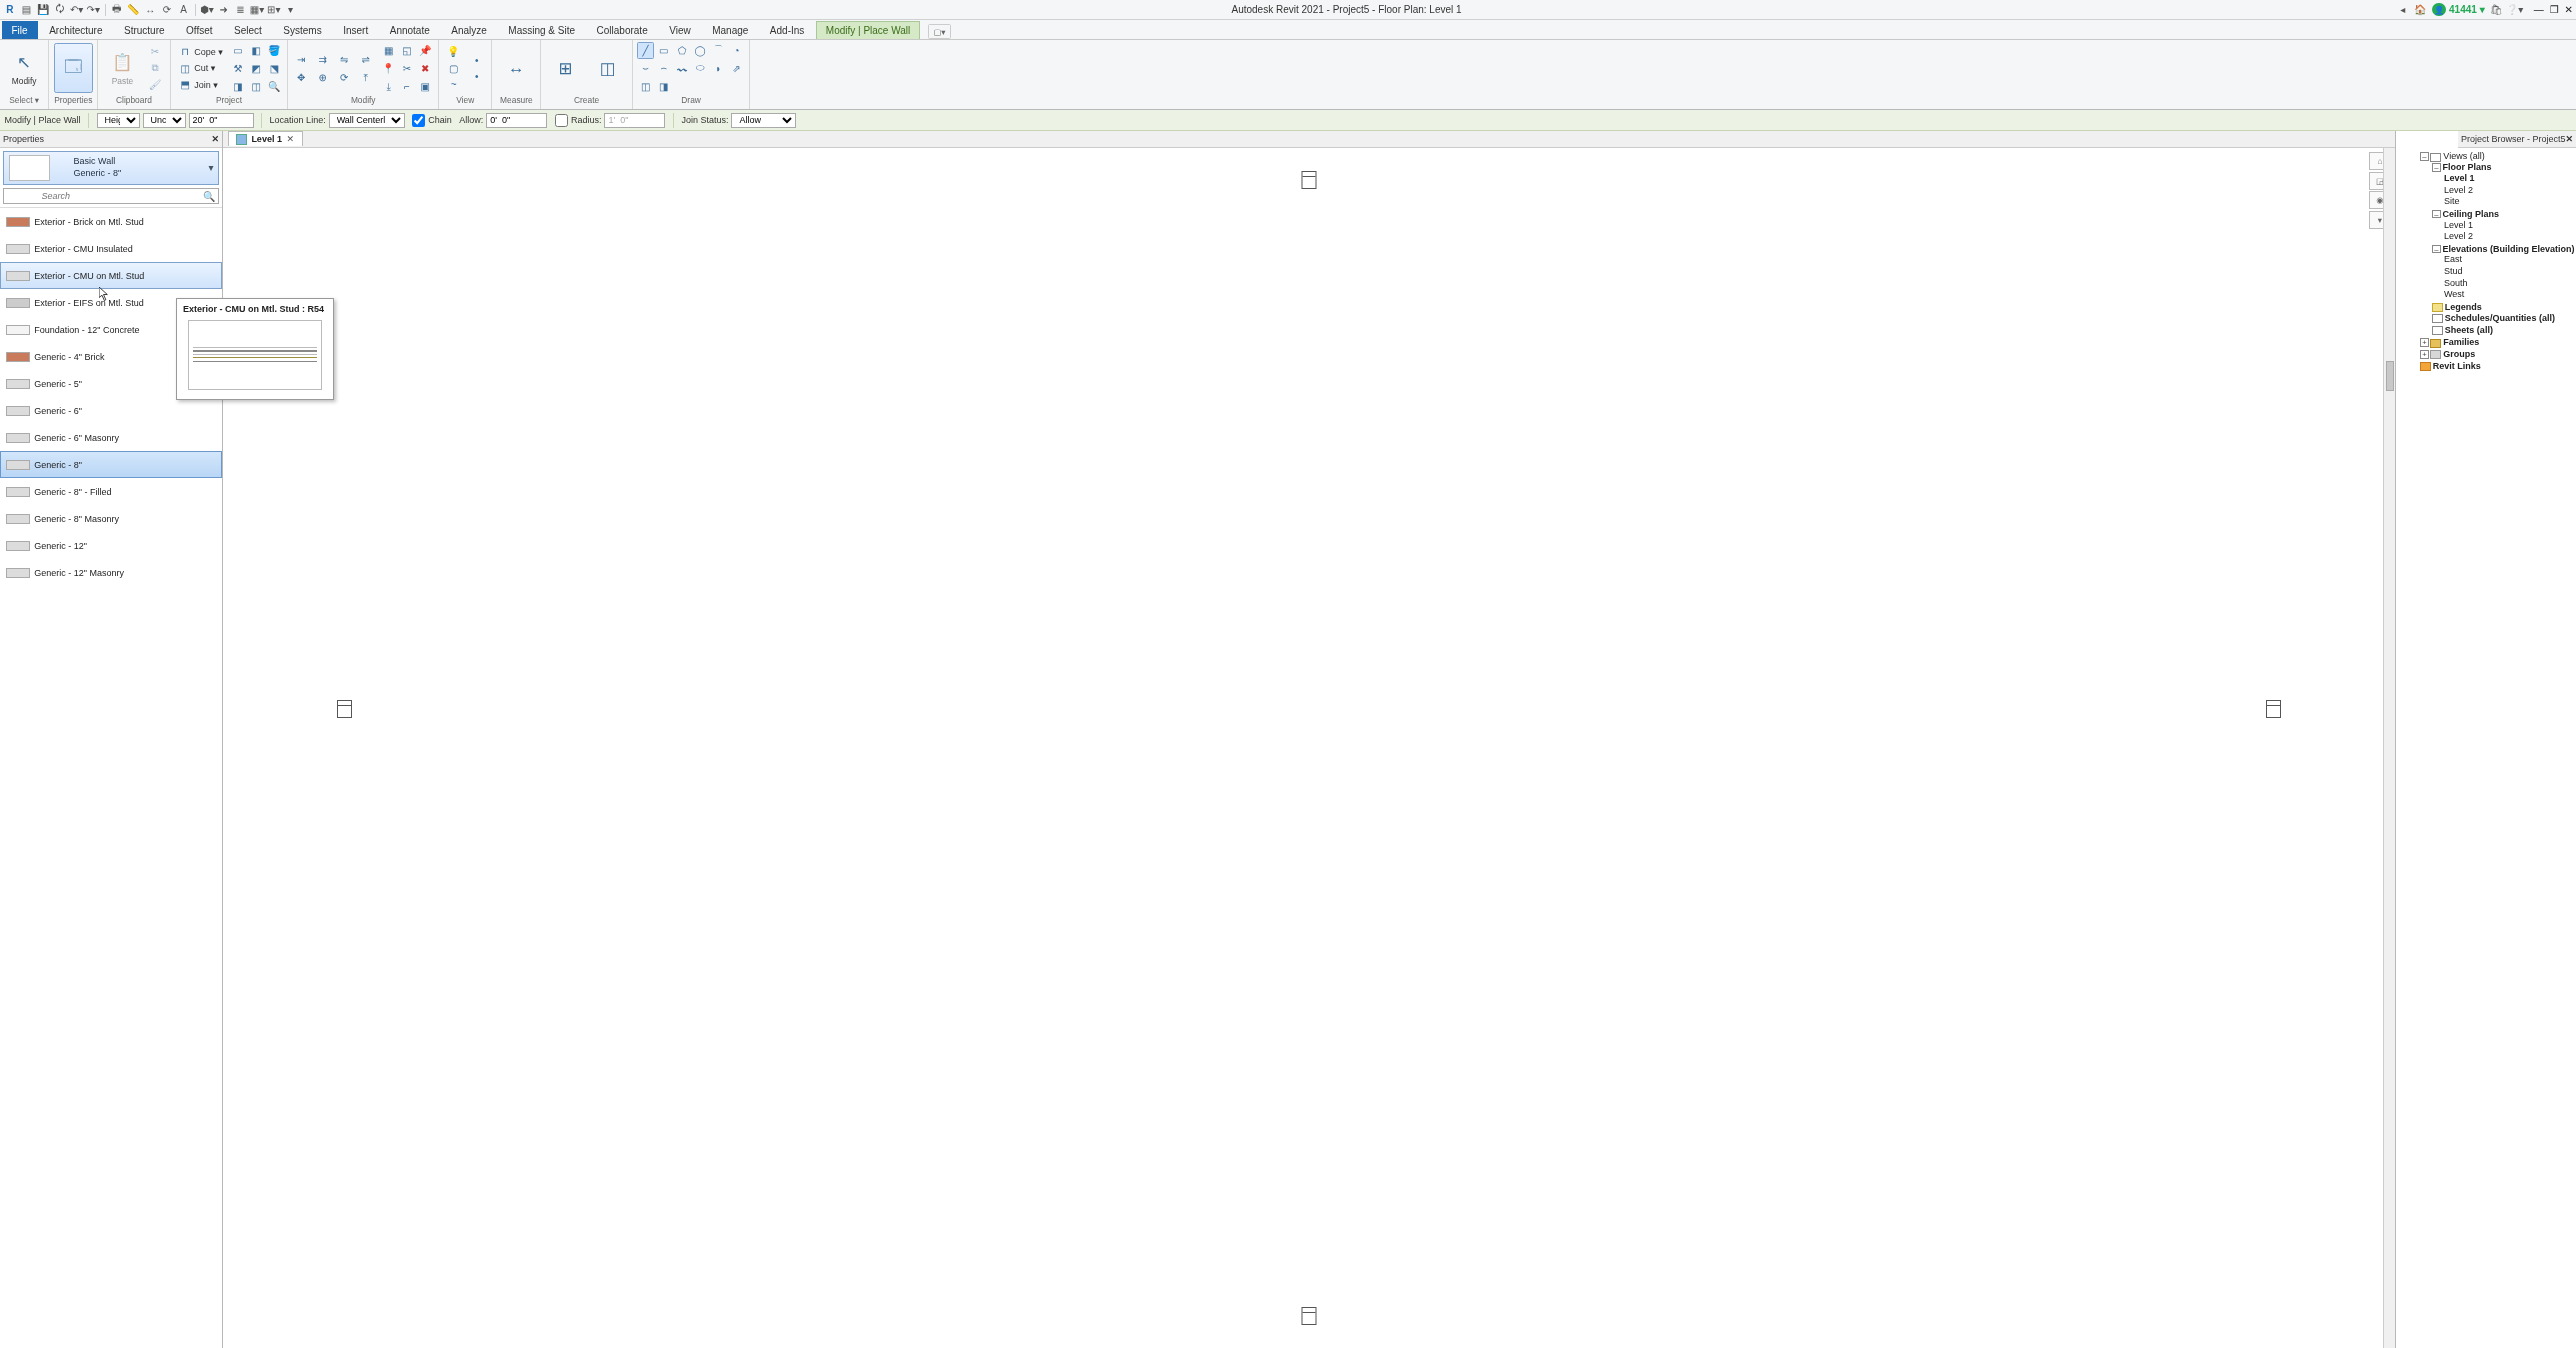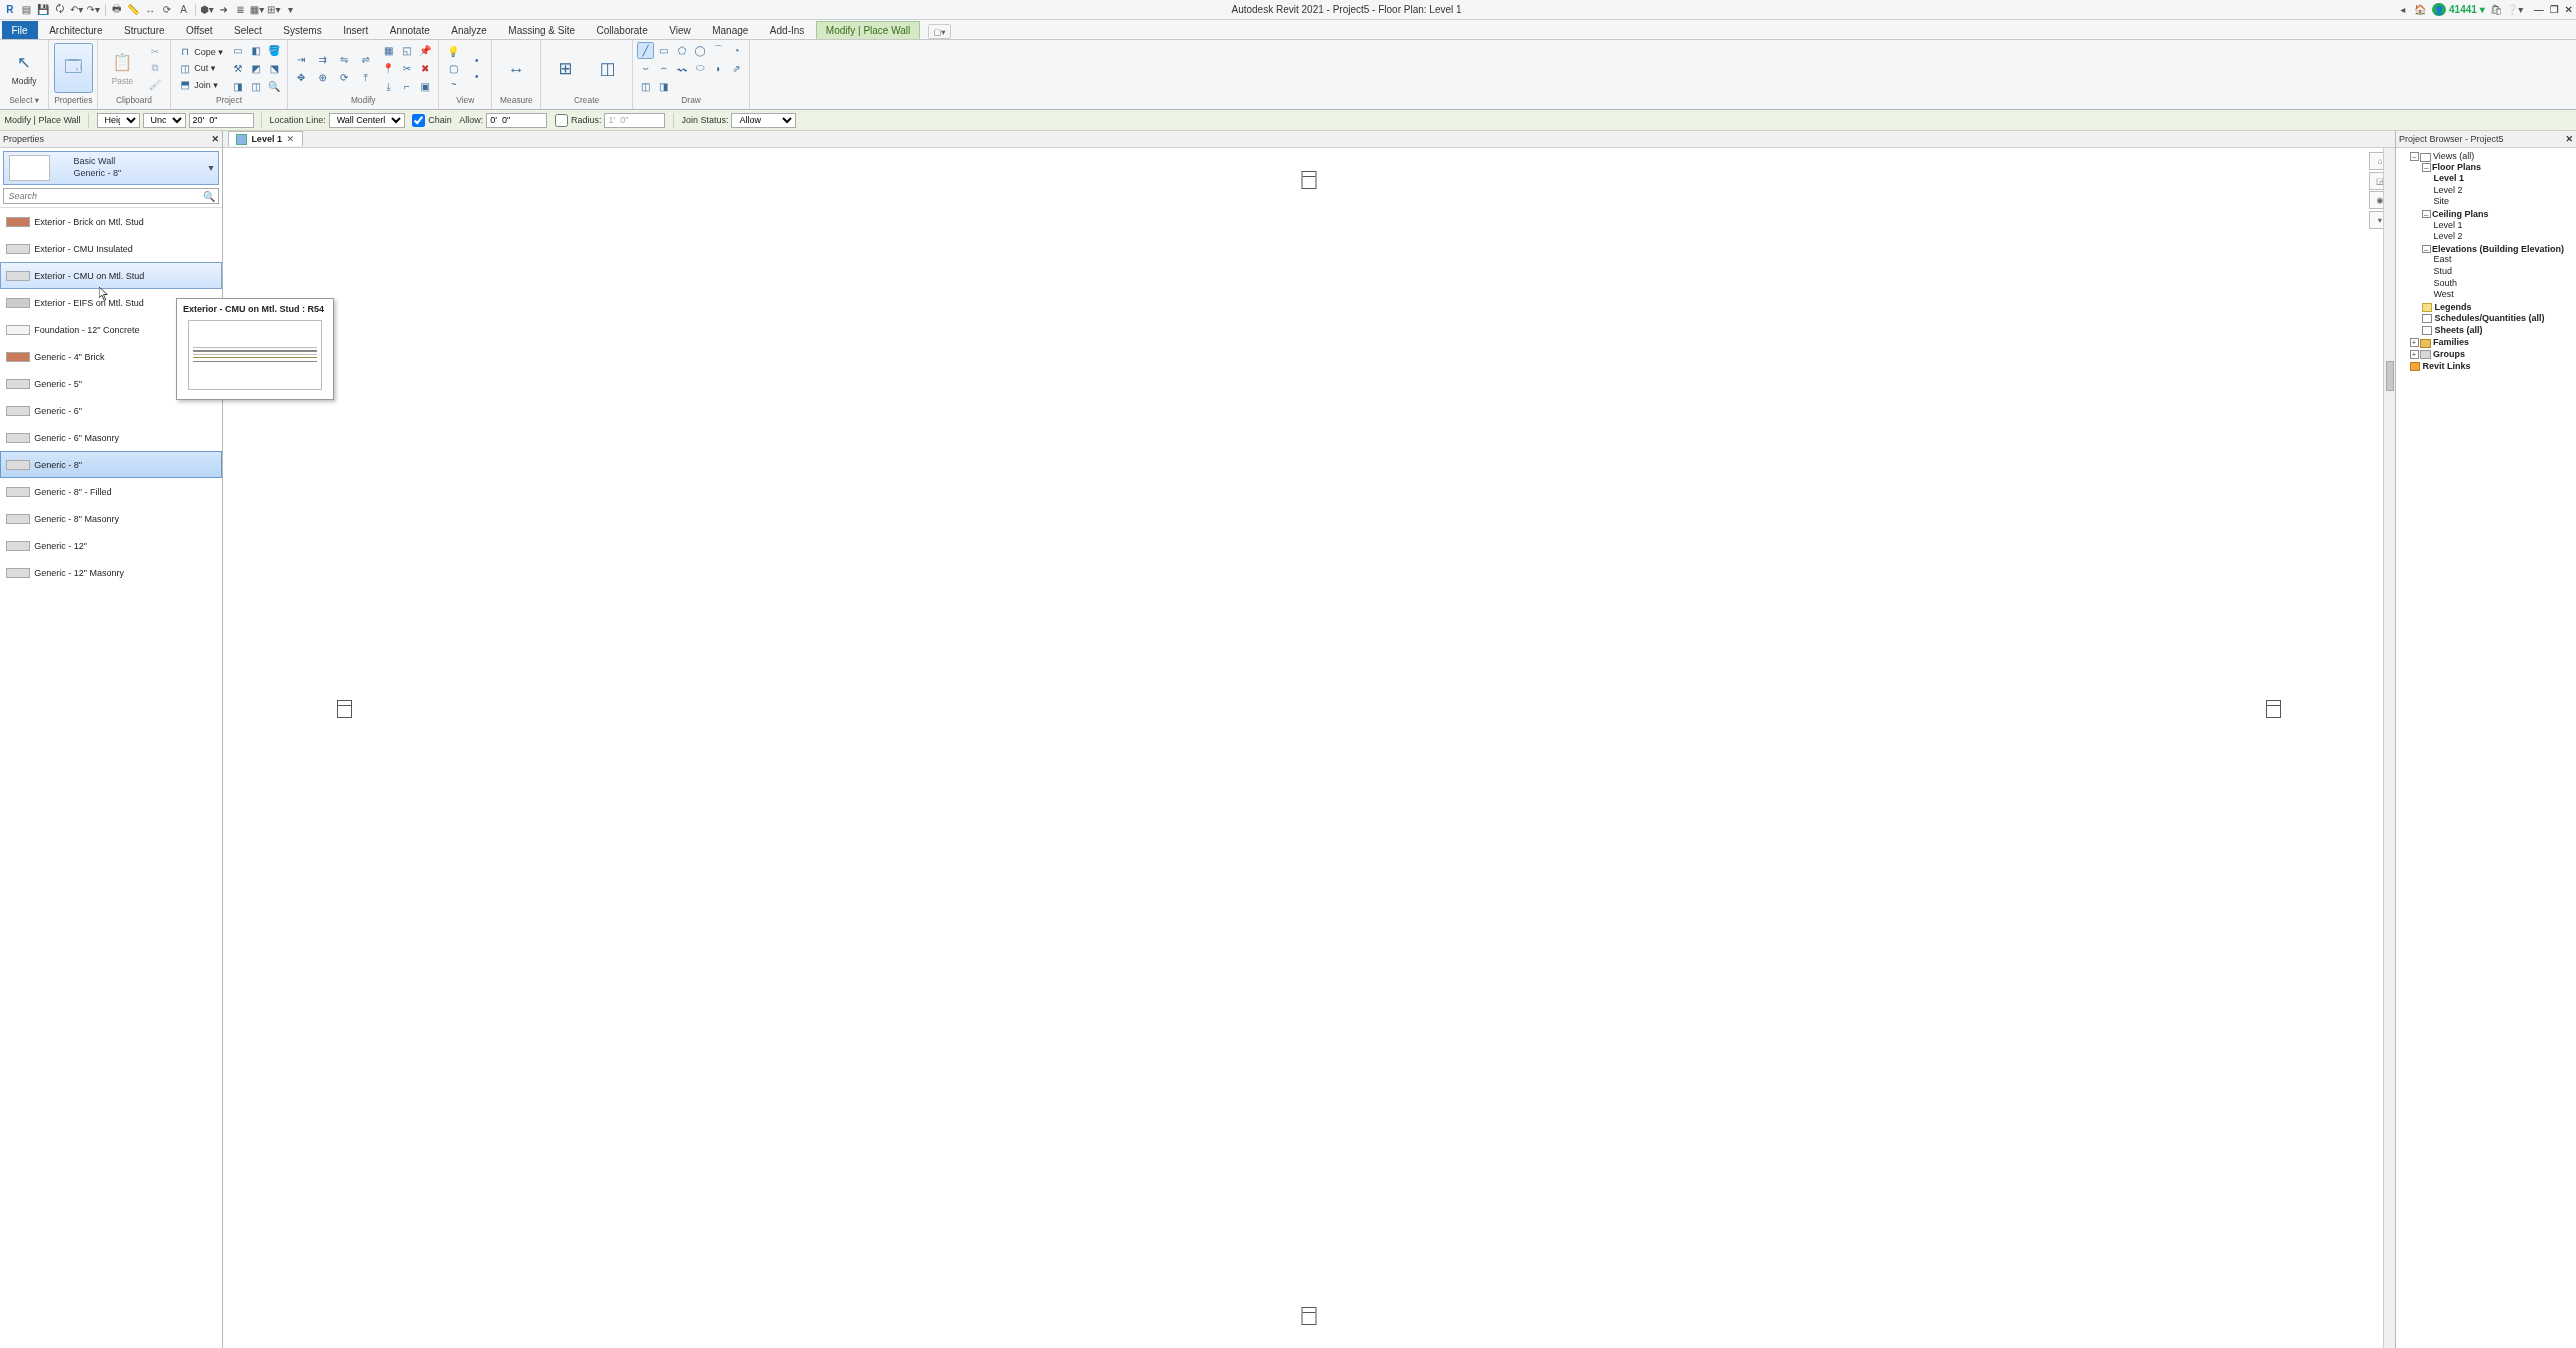--- a/index.html
+++ b/index.html
@@ -53,21 +53,21 @@
 
 .properties{width:223px;display:flex;flex-direction:column;border-right:0.8px solid #b8b8b8;background:#fff;}
 .panel-header{display:flex;align-items:center;justify-content:space-between;height:16.7px;background:#f0f0f0;border-bottom:0.8px solid #ccc;padding:0 3px;font-size:9px;color:#333;}
 .panel-header .close{cursor:pointer;font-weight:bold;color:#333;}
 
 .type-sel{display:flex;align-items:center;gap:24px;border:0.8px solid #7da2ce;background:linear-gradient(#eaf3ff,#cfe3fb);margin:3px;padding:3px 4.6px;cursor:pointer;}
 .type-sel .thumb{width:41px;height:26px;background:#fff;border:0.8px solid #bbb;}
 .type-sel .txt{flex:1;font-size:9px;line-height:1.3;color:#234;}
 .type-sel .dd{color:#456;}
 
-.search-row{display:flex;align-items:center;margin:0 3px 3px;border:0.8px solid #aaa;height:16.7px;}
+.search-row{display:flex;align-items:center;margin:0 3px 3px;border:0.8px solid #aaa;height:16.7px;padding-left:33px;}
 .search-row input{flex:1;border:none;outline:none;padding:0 4.6px;font-style:italic;color:#888;font-size:9px;}
 .search-row .sicon{width:16.7px;display:flex;align-items:center;justify-content:center;color:#567;cursor:pointer;}
 
 .type-list{flex:1;overflow-y:auto;border-top:0.8px solid #ddd;position:relative;}
 .type-item{display:flex;align-items:center;gap:4.6px;height:27px;padding:0 4.6px;cursor:pointer;border:0.8px solid transparent;}
 .type-item .swatch{width:24px;height:10.6px;border:0.8px solid #aaa;background:#eee;}
 .type-item .ti-label{font-size:9px;color:#222;}
 .type-item.hover{background:linear-gradient(#eaf3ff,#cfe3fb);border-color:#7da2ce;}
 .type-item.selected{background:linear-gradient(#d3e6fb,#b9d6f6);border-color:#6a97cc;}
 .type-list::-webkit-scrollbar{width:10.6px;}
@@ -94,21 +94,21 @@
 
 
 .tooltip{position:absolute;left:176px;top:298px;width:158px;background:#fff;border:0.8px solid #999;box-shadow:1.5px 1.5px 3.8px rgba(0,0,0,.25);padding:4.6px 6px;font-size:9px;}
 .tooltip .tt-title{font-weight:600;color:#222;}
 .tooltip .tt-preview{height:70px;border:0.8px solid #bbb;margin:6px 4.6px 4.6px;background:#fff;display:flex;flex-direction:column;justify-content:center;gap:2.3px;padding:13.7px 4.6px;}
 .tooltip .tt-preview .line{height:1.5px;background:#888;}
 .tooltip .tt-preview .line.th{height:0.8px;background:#bbb;}
 .tooltip .tt-preview .line.g{background:#9a8f3f;}
 
 
-.browser{width:181px;border-left:0.8px solid #b8b8b8;display:flex;flex-direction:column;background:#fff;}
+.browser{width:181px;border-left:0.8px solid #b8b8b8;display:flex;flex-direction:column;background:#fff;align-items:flex-end;}
 .tree{flex:1;overflow:auto;padding:3px 1.5px;font-size:9px;}
 .tree ul{list-style:none;padding-left:12px;}
 .tree li{padding:0.8px 0;white-space:nowrap;}
 .tree .toggle{display:inline-block;width:9px;text-align:center;color:#444;cursor:pointer;font-size:7.6px;border:0.8px solid #888;line-height:7.6px;height:8.4px;margin-right:1.5px;background:#fff;}
 .tree .nicon{display:inline-block;width:10.6px;height:9px;margin-right:2.3px;vertical-align:middle;}
 .tree .bold{font-weight:700;}
 .tree li span.lbl{cursor:pointer;}
 .tree li.sel>span.lbl{font-weight:700;}
 
 

